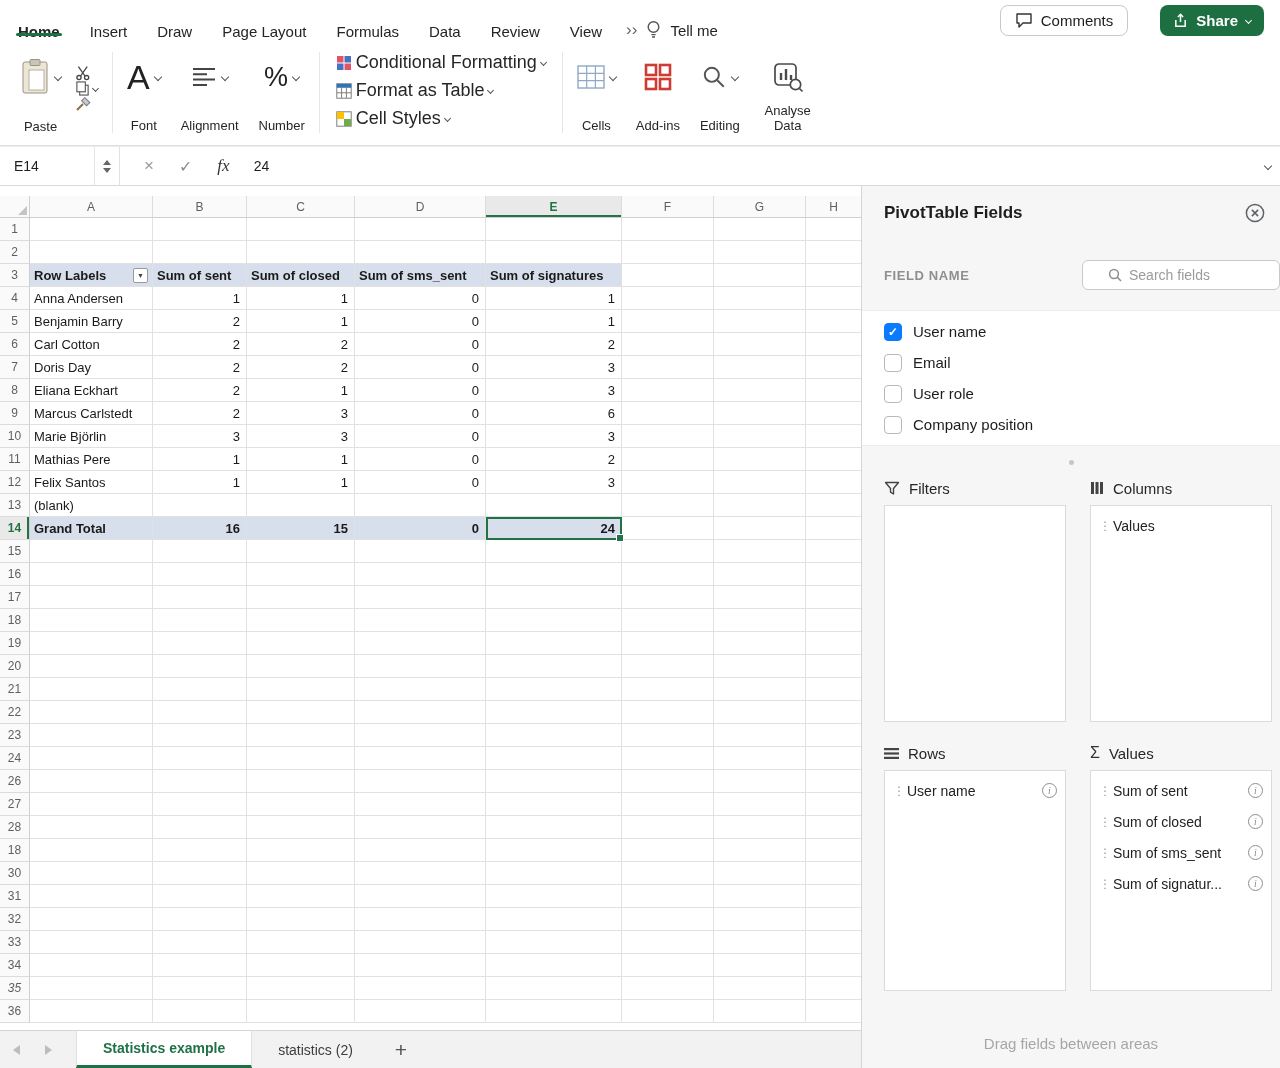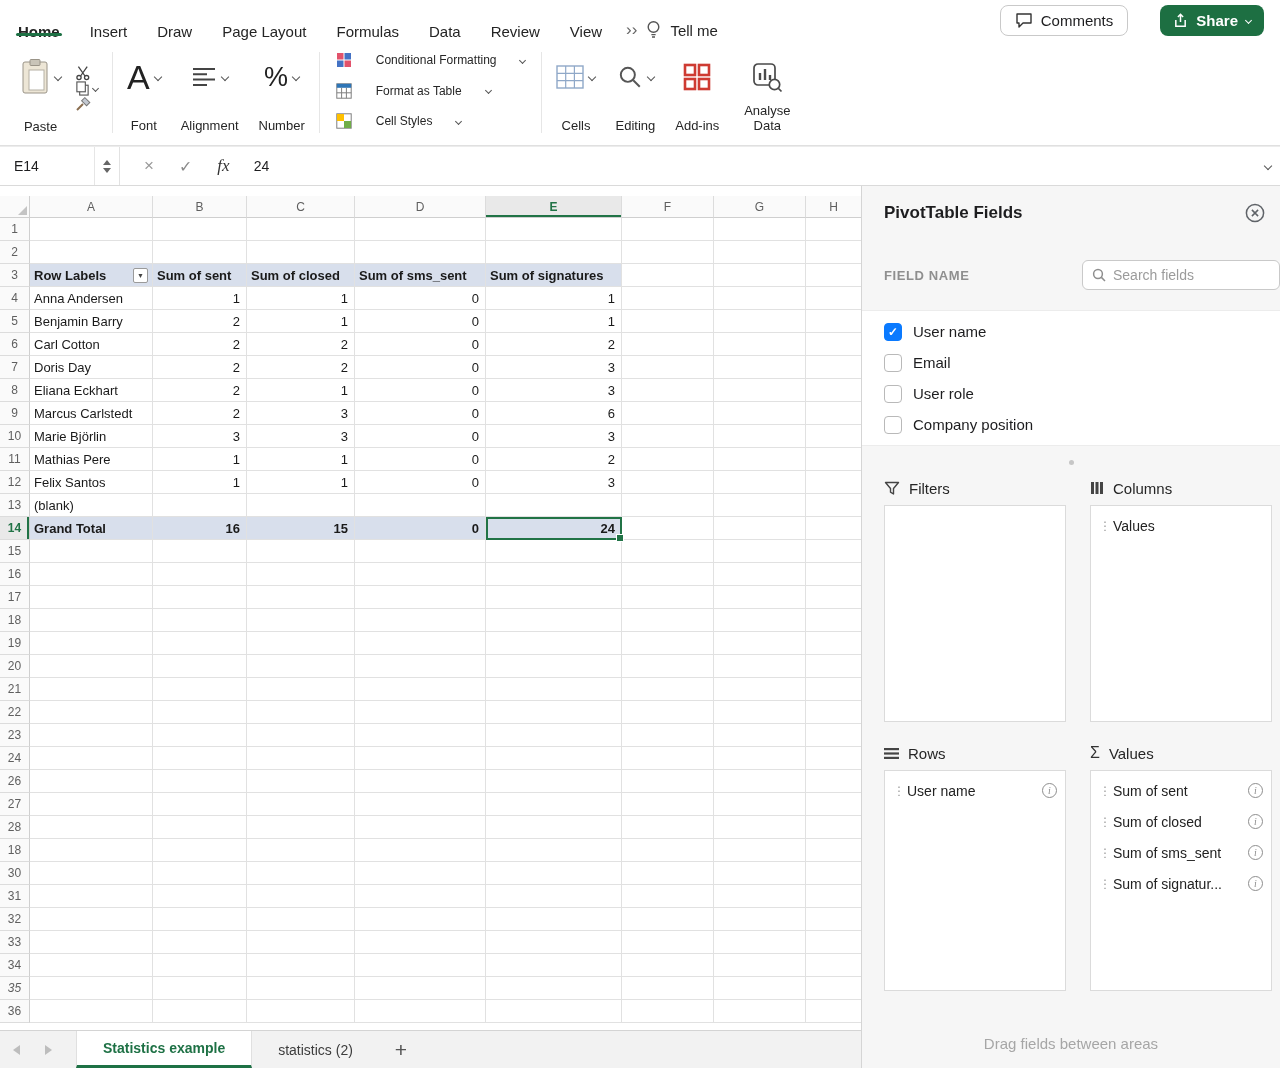--- a/index.html
+++ b/index.html
@@ -34,21 +34,21 @@
   .bigbtn{display:flex;flex-direction:column;align-items:center;justify-content:space-between;height:94px;padding-top:8px}
   .bicon{height:50px;display:flex;align-items:center;justify-content:center;gap:5px}
   .blabel{font-size:13px;color:#262626;white-space:nowrap;margin-bottom:4px}
   .blabel.wrap{width:56px;white-space:normal;text-align:center;line-height:15px}
   .pasteg{flex-direction:row;gap:14px}
   .smallcol{display:flex;flex-direction:column;justify-content:space-between;padding:12px 0 16px}
   .smallicon{display:flex;align-items:center;gap:3px}
   .bigA{font-size:34px;color:#222;line-height:34px}
   .pct{font-size:27px;color:#222}
   .stylesg{justify-content:space-between;padding:10px 12px 16px;align-items:flex-start}
-  .stylerow{display:flex;align-items:center;gap:24px;font-size:12px;color:#262626;white-space:nowrap}
+  .stylerow{display:flex;align-items:center;gap:4px;font-size:18px;color:#262626;white-space:nowrap}
 
   
   .fbar{position:absolute;top:146px;left:0;right:0;height:40px;background:#fff;border-top:1px solid #ECECEC;border-bottom:1px solid #DADADA;display:flex;align-items:center}
   .namebox{width:120px;height:100%;display:flex;align-items:center;padding-left:14px;font-size:14px;position:relative;border-right:1px solid #E2E2E2;color:#1d1d1f}
   .stepper{position:absolute;right:8px;top:0;bottom:0;display:flex;flex-direction:column;justify-content:center;gap:3px;padding-left:8px;border-left:1px solid #E6E6E6}
   .tri-up{width:0;height:0;border-left:4px solid transparent;border-right:4px solid transparent;border-bottom:5px solid #666}
   .tri-dn{width:0;height:0;border-left:4px solid transparent;border-right:4px solid transparent;border-top:5px solid #666}
   .fbtns{display:flex;align-items:center;gap:25px;padding:0 24px}
   .fxx{color:#9a9a9a;font-size:17px}
   .fxc{color:#8a8a8a;font-size:16px}
@@ -84,21 +84,21 @@
   .stab.active{background:#fff;color:var(--green);font-weight:700;border-left:1px solid #E0E0E0;border-right:1px solid #E0E0E0;border-bottom:3px solid var(--green)}
   .saddbtn{width:44px;display:flex;align-items:center;justify-content:center;font-size:21px;color:#555}
 
   
   .pane{position:absolute;top:186px;right:0;width:419px;bottom:0;background:var(--panebg);border-left:1px solid #D5D5D5}
   .pane-head{display:flex;align-items:center;justify-content:space-between;padding:16px 14px 0 22px}
   .pane-title{font-size:17px;font-weight:700;color:#1d1d1f}
   .pane-close{width:22px;height:22px;display:flex;align-items:center;justify-content:center}
   .pane-search-row{display:flex;align-items:center;justify-content:space-between;margin-top:36px;padding-left:22px}
   .fieldname{font-size:13px;font-weight:700;color:#8F8F8F;letter-spacing:.6px}
-  .searchbox{width:198px;height:30px;border:1px solid #C9C9C9;border-radius:6px;background:#fff;display:flex;align-items:center;padding:0 9px;gap:7px}
+  .searchbox{width:198px;height:30px;border:1px solid #C9C9C9;border-radius:6px;background:#fff;display:flex;align-items:center;padding:0 25px;gap:7px}
   .searchbox input{border:none;outline:none;flex:1;min-width:0;font-size:14px;color:#333;background:transparent;font-family:inherit}
   .searchbox input::placeholder{color:#9B9B9B}
   .fieldlist{background:#fff;border-top:1px solid #ECECEC;border-bottom:1px solid #ECECEC;margin-top:20px;padding:5px 0}
   .fieldrow{display:flex;align-items:center;gap:11px;height:31px;padding:0 22px}
   .cb{width:18px;height:18px;border-radius:4px;background:#fff;border:1px solid #B9B9B9;flex:none;display:flex;align-items:center;justify-content:center}
   .cb.on{background:var(--blue);border-color:var(--blue);color:#fff;font-size:12px;font-weight:700}
   .flabel{font-size:15px;color:#1d1d1f}
   .pane-dot{width:5px;height:5px;border-radius:50%;background:#C6C6C6;margin:14px auto 0}
   .areas{display:grid;grid-template-columns:1fr 1fr;column-gap:24px;grid-template-rows:34px 217px 48px 221px;padding:0 8px 0 22px;margin-top:6px}
   .ahead{display:flex;align-items:center;gap:9px;font-size:15px;color:#262626;align-self:end;height:34px}
@@ -274,43 +274,43 @@
         </span>
         <span class="chv"></span>
       </span>
       <span class="blabel">Cells</span>
     </div>
   </div>
   <div class="rg">
     <div class="bigbtn">
       <span class="bicon">
         <span style="display:flex">
-          <svg width="26" height="26" viewBox="0 0 24 24" fill="none" stroke="#555" stroke-width="1.8">
-            <circle cx="10" cy="10" r="6.5"></circle>
-              <path d="M15 15 L21 21"></path>
-          </svg>
-        </span>
-        <span class="chv"></span>
-      </span>
-      <span class="blabel">Editing</span>
-    </div>
-  </div>
-  <div class="rg">
-    <div class="bigbtn">
-      <span class="bicon">
-        <span style="display:flex">
           <svg width="28" height="28" viewBox="0 0 28 28" fill="#fff" stroke="#CE3B32" stroke-width="2.6">
             <rect x="2" y="2" width="10" height="10"></rect>
               <rect x="16" y="2" width="10" height="10"></rect>
             <rect x="2" y="16" width="10" height="10"></rect>
               <rect x="16" y="16" width="10" height="10"></rect>
           </svg>
         </span>
       </span>
       <span class="blabel">Add-ins</span>
+    </div>
+  </div>
+  <div class="rg">
+    <div class="bigbtn">
+      <span class="bicon">
+        <span style="display:flex">
+          <svg width="26" height="26" viewBox="0 0 24 24" fill="none" stroke="#555" stroke-width="1.8">
+            <circle cx="10" cy="10" r="6.5"></circle>
+              <path d="M15 15 L21 21"></path>
+          </svg>
+        </span>
+        <span class="chv"></span>
+      </span>
+      <span class="blabel">Editing</span>
     </div>
   </div>
   <div class="rg">
     <div class="bigbtn">
       <span class="bicon">
         <span style="display:flex">
           <svg width="32" height="32" viewBox="0 0 32 32" fill="none" stroke="#4A4A4A" stroke-width="1.7">
             <rect x="3" y="3" width="21" height="21" rx="4"></rect>
             <path d="M9 19 V12 M14 19 V8 M19 19 V14" stroke-width="2.4"></path>
             <circle cx="23.5" cy="23.5" r="5.2" fill="#fff"></circle>

